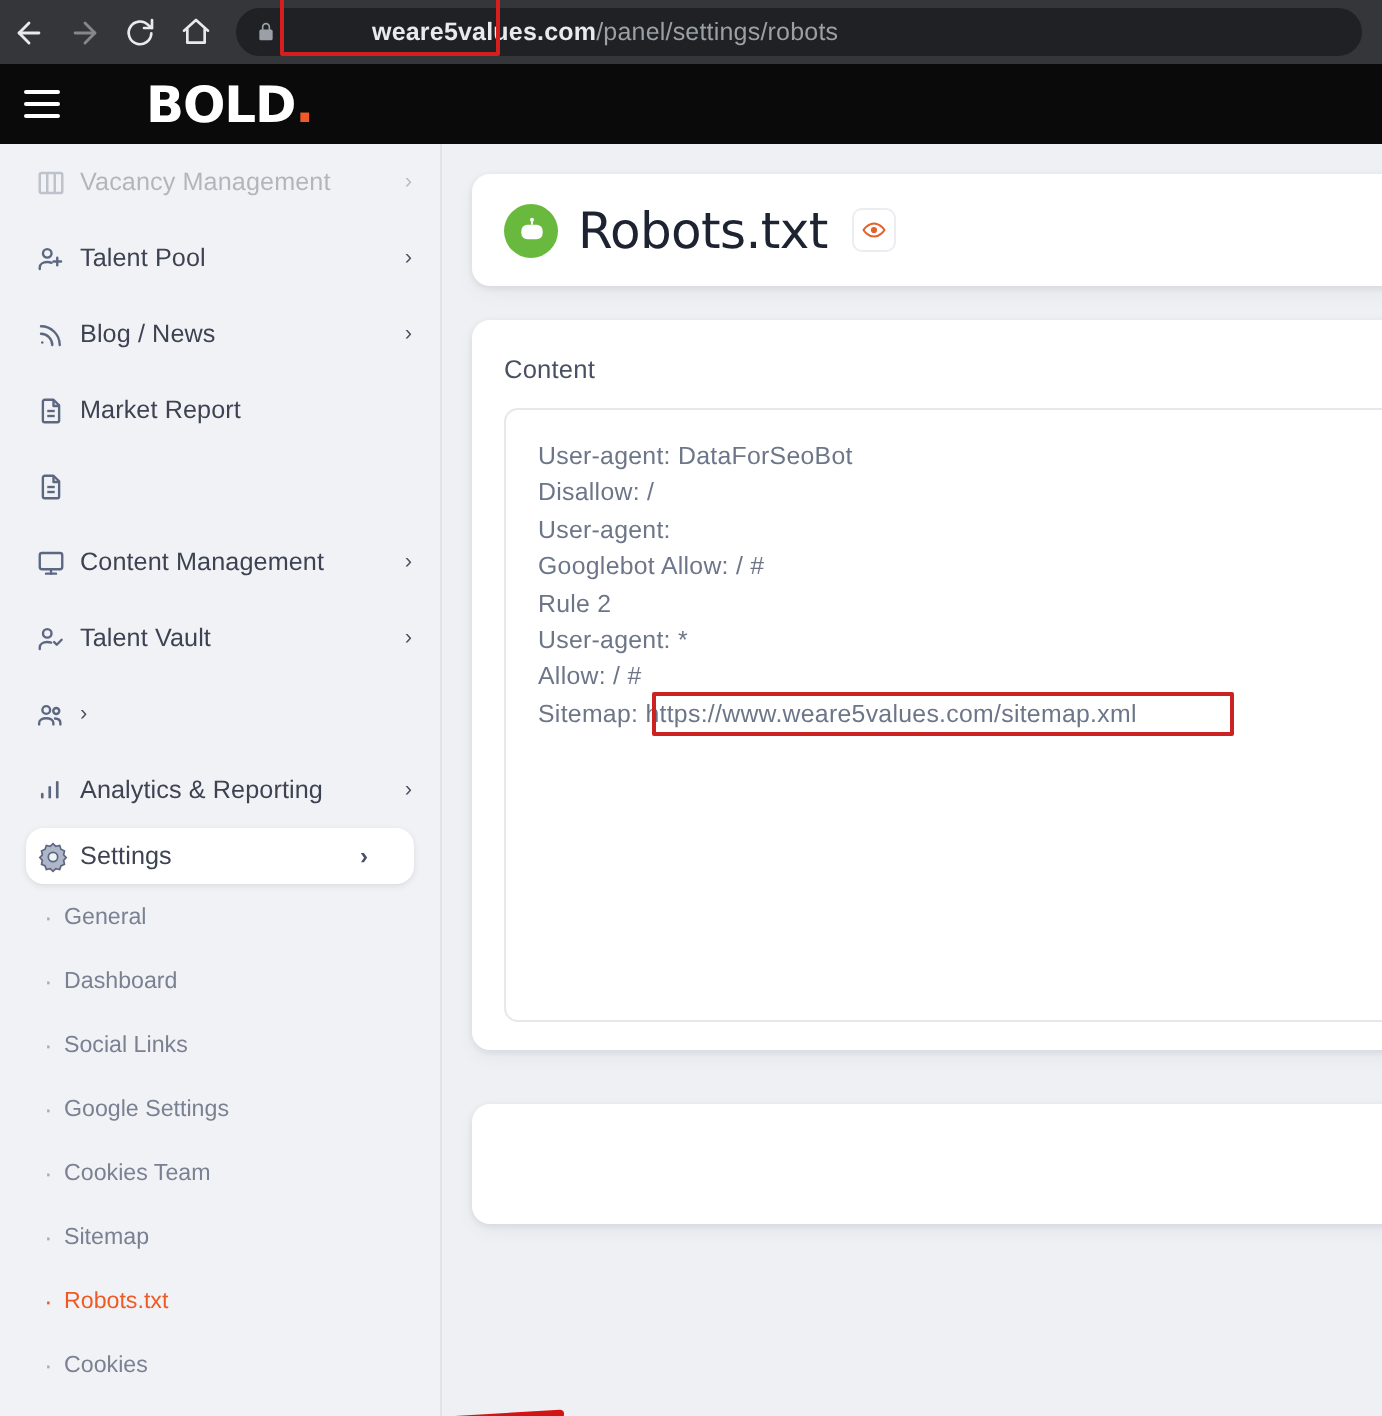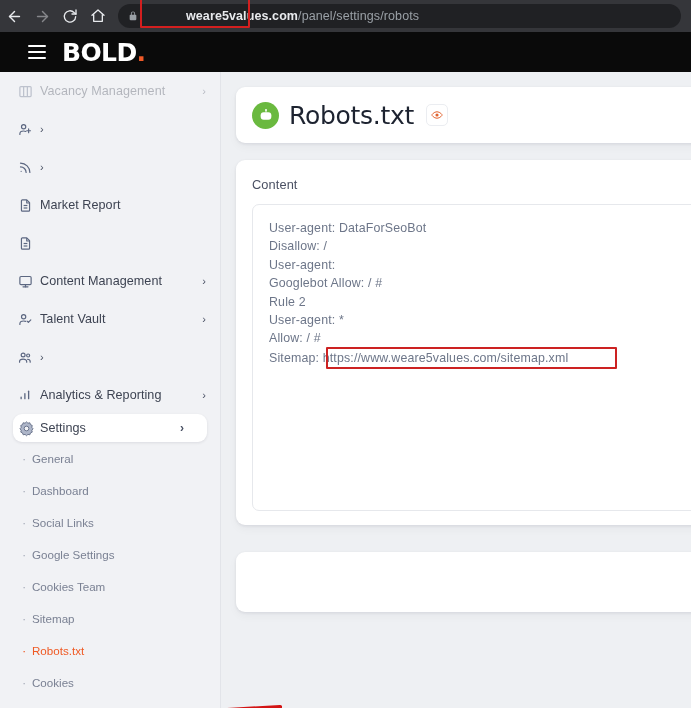--- a/index.html
+++ b/index.html
@@ -56,22 +56,23 @@
     border-radius: 1px;
     pointer-events: none;
   }
 
   
   #app-header {
     position: absolute; top: 32px; left: 0;
     width: 691px; height: 40px;
     background: #0a0a0a;
     display: flex; align-items: center;
-    padding-left: 28px;
+    padding-left: 12px;
     z-index: 6;
+    gap: 27px;
   }
   #hamburger-icon { width: 18px; margin-right: 16px; }
   #hamburger-icon span {
     display: block; height: 2px; background: #fff;
     margin: 4px 0; border-radius: 1px;
   }
   #brand-logo {
     color: #ffffff;
     font-size: 25px;
     font-weight: bold;
@@ -291,31 +292,33 @@
 
     <div class="nav-row">
       <span class="ico">
         <svg width="15" height="15" viewBox="0 0 24 24" fill="none" stroke="currentColor" stroke-width="1.9" stroke-linecap="round">
             <circle cx="9" cy="7.5" r="3.4"></circle>
             <path d="M3 20v-1.2C3 16 5.7 14.4 9 14.4c1.3 0 2.5.25 3.5.7"></path>
             <line x1="17" y1="11" x2="17" y2="17"></line>
             <line x1="14" y1="14" x2="20" y2="14"></line>
           </svg>
       </span>
+      <span class="lbl">Talent Pool</span>
       <span class="chev">›</span>
     </div>
 
     <div class="nav-row">
       <span class="ico">
         <svg width="15" height="15" viewBox="0 0 24 24" fill="none" stroke="currentColor" stroke-width="1.9" stroke-linecap="round">
             <path d="M5 19a1 1 0 1 0 0-2 1 1 0 0 0 0 2z" fill="currentColor" stroke="none"></path>
             <path d="M4 11a9 9 0 0 1 9 9"></path>
             <path d="M4 5a15 15 0 0 1 15 15"></path>
           </svg>
       </span>
+      <span class="lbl">Blog / News</span>
       <span class="chev">›</span>
     </div>
 
     <div class="nav-row">
       <span class="ico">
         <svg width="15" height="15" viewBox="0 0 24 24" fill="none" stroke="currentColor" stroke-width="1.9" stroke-linejoin="round">
             <path d="M14 3H7a1.5 1.5 0 0 0-1.5 1.5v15A1.5 1.5 0 0 0 7 21h10a1.5 1.5 0 0 0 1.5-1.5V7.5z"></path>
             <polyline points="14 3 14 8 18.5 8"></polyline>
             <line x1="9" y1="12" x2="15" y2="12"></line>
             <line x1="9" y1="16" x2="15" y2="16"></line>

